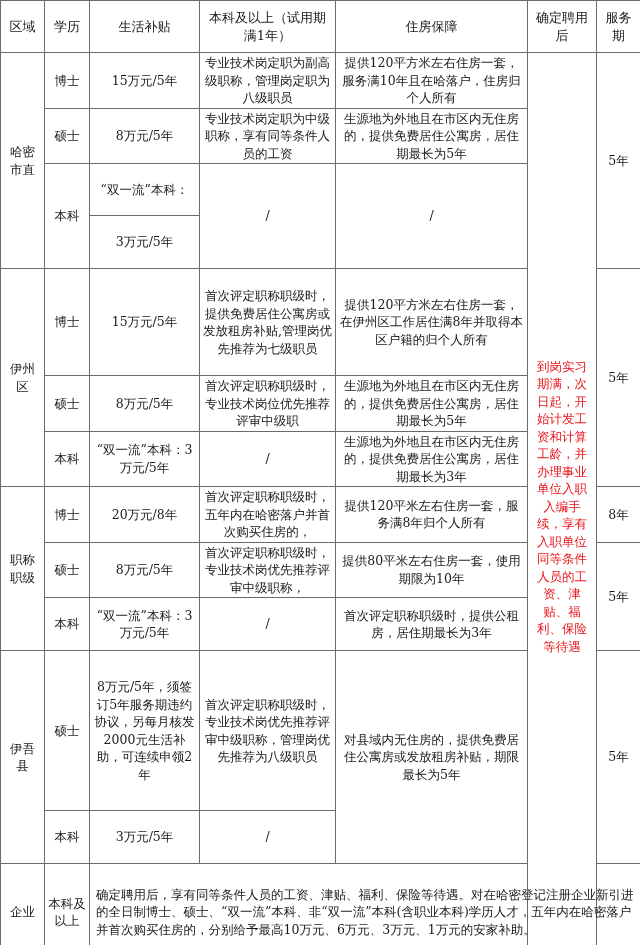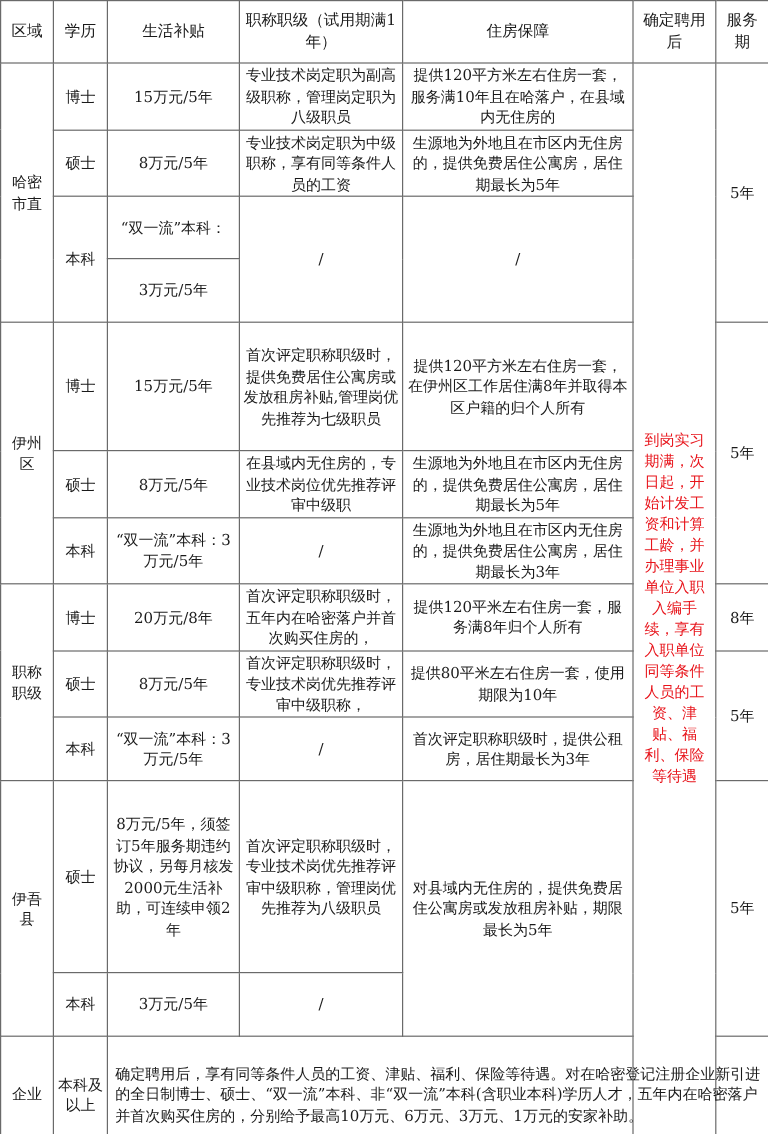--- a/index.html
+++ b/index.html
@@ -32,32 +32,32 @@
     <col style="width:192px">
     <col style="width:69px">
     <col style="width:44px">
   </colgroup>
 
   <tbody>
       <tr style="height:52px">
     <th>区域</th>
     <th>学历</th>
     <th>生活补贴</th>
-    <th>职称职级（试用期满1年）</th>
+    <th>本科及以上（试用期满1年）</th>
     <th>住房保障</th>
     <th>确定聘用后</th>
     <th>服务期</th>
   </tr>
 
   <tr style="height:54px">
     <td rowspan="4" class="region">哈密市直</td>
     <td>博士</td>
     <td>15万元/5年</td>
     <td>专业技术岗定职为副高级职称，管理岗定职为八级职员</td>
-    <td>提供120平方米左右住房一套，服务满10年且在哈落户，在县域内无住房的</td>
+    <td>提供120平方米左右住房一套，服务满10年且在哈落户，住房归个人所有</td>
     <td rowspan="15" class="red">到岗实习期满，次日起，开始计发工资和计算工龄，并办理事业单位入职入编手续，享有入职单位同等条件人员的工资、津贴、福利、保险等待遇</td>
     <td rowspan="4">5年</td>
   </tr>
   <tr style="height:54px">
     <td>硕士</td>
     <td>8万元/5年</td>
     <td>专业技术岗定职为中级职称，享有同等条件人员的工资</td>
     <td>生源地为外地且在市区内无住房的，提供免费居住公寓房，居住期最长为5年</td>
   </tr>
   <tr style="height:52px">
@@ -74,21 +74,21 @@
     <td rowspan="3" class="region">伊州区</td>
     <td>博士</td>
     <td>15万元/5年</td>
     <td>首次评定职称职级时，提供免费居住公寓房或发放租房补贴,管理岗优先推荐为七级职员</td>
     <td>提供120平方米左右住房一套，在伊州区工作居住满8年并取得本区户籍的归个人所有</td>
     <td rowspan="3">5年</td>
   </tr>
   <tr style="height:52px">
     <td>硕士</td>
     <td>8万元/5年</td>
-    <td>在县域内无住房的，专业技术岗位优先推荐评审中级职</td>
+    <td>首次评定职称职级时，专业技术岗位优先推荐评审中级职</td>
     <td>生源地为外地且在市区内无住房的，提供免费居住公寓房，居住期最长为5年</td>
   </tr>
   <tr style="height:53px">
     <td>本科</td>
     <td>“双一流”本科：3万元/5年</td>
     <td>/</td>
     <td>生源地为外地且在市区内无住房的，提供免费居住公寓房，居住期最长为3年</td>
   </tr>
 
   <tr style="height:53px">

